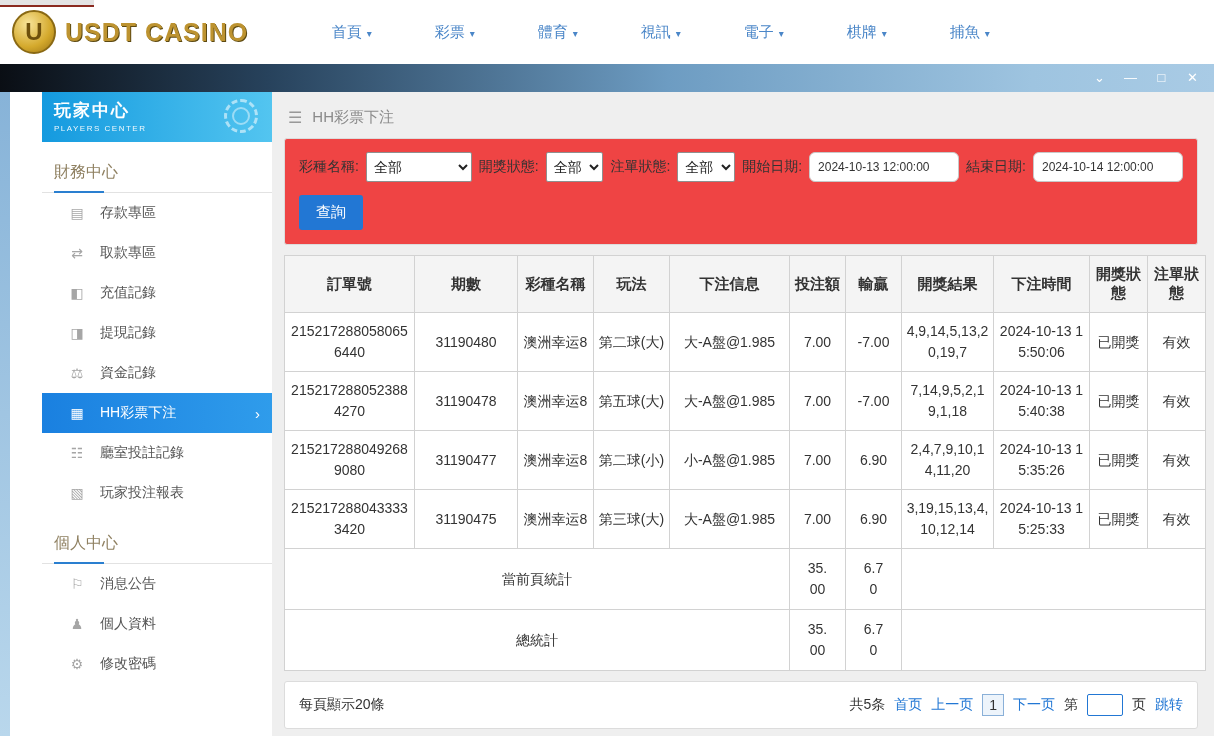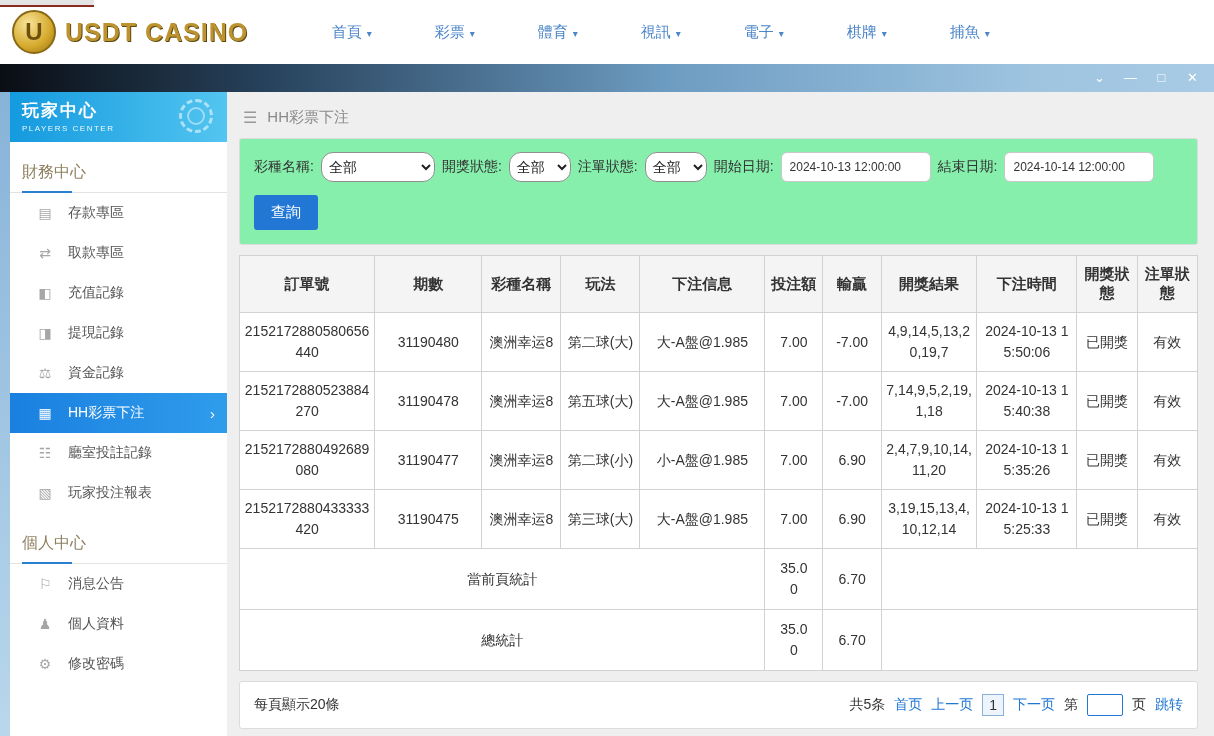--- a/index.html
+++ b/index.html
@@ -20,42 +20,42 @@
 
   
   .titlebar { height:28px; background:linear-gradient(90deg,#0a0e14 0%,#27425c 22%,#6d9cc2 55%,#9ec4e0 85%,#a9cbe5 100%); display:flex; justify-content:flex-end; align-items:center; padding-right:6px; }
   .tb-btn { width:31px; text-align:center; color:#ffffff; font-size:13px; line-height:28px; cursor:pointer; }
 
   
   .window-body { display:flex; height:644px; }
   .frame-left { width:10px; background:linear-gradient(180deg,#87b3d8,#b9d7ec); }
 
   
-  .sidebar { width:217px; background:#ffffff; flex-shrink:0; overflow:hidden; }
+  .sidebar { width:262px; background:#ffffff; flex-shrink:0; overflow:hidden;padding-left:32px; }
   .sb-header { height:50px; background:linear-gradient(90deg,#149adf,#53c5f0); color:#fff; padding:7px 12px; position:relative; overflow:hidden; }
   .sb-title { font-size:17px; font-weight:bold; letter-spacing:2px; }
   .sb-sub { font-size:8px; letter-spacing:1.5px; opacity:.92; margin-top:2px; }
   .chip { position:absolute; right:14px; top:7px; width:34px; height:34px; border-radius:50%; border:3px dashed rgba(255,255,255,.55); }
   .chip-inner { position:absolute; right:22px; top:15px; width:18px; height:18px; border-radius:50%; border:2px solid rgba(255,255,255,.45); }
   .sb-section-head { margin-top:10px; padding:10px 12px 9px; font-size:16px; color:#8f8061; border-bottom:1px solid #e2e2e2; position:relative; }
   .sb-section-head::after { content:""; position:absolute; left:12px; bottom:-1px; width:50px; height:2px; background:#2a7fd0; }
   .sb-item { height:40px; display:flex; align-items:center; padding-left:26px; gap:14px; font-size:14px; color:#555; cursor:pointer; }
   .sb-icon { width:18px; text-align:center; color:#a6a6a6; font-size:14px; }
   .sb-item.active { background:linear-gradient(90deg,#1a80e0,#2f9ceb); color:#fff; padding-left:26px; }
   .sb-item.active .sb-icon { color:#fff; }
   .active-arrow { margin-left:auto; margin-right:12px; color:#fff; font-size:15px; }
 
   
   .main { flex:1; background:#efefef; padding:4px 16px 0 12px; overflow:hidden; }
   .breadcrumb { height:42px; display:flex; align-items:center; gap:10px; color:#8a8a8a; font-size:15px; padding-left:4px; }
   .hamburger { color:#999; font-size:16px; cursor:pointer; }
 
-  .filter-card { background:#86efac; border:1px solid #dcdcdc; border-radius:3px; padding:13px 14px 14px; }
+  .filter-card { background:#ef4444; border:1px solid #dcdcdc; border-radius:3px; padding:13px 14px 14px; }
   .filter-row { display:flex; align-items:center; gap:7px; font-size:14px; color:#333; white-space:nowrap; }
-  .filter-row select { padding:5px 3px; border:1px solid #8f8f8f; background:#fff; font-size:14px; color:#222; border-radius:12px; cursor:pointer; }
+  .filter-row select { padding:5px 3px; border:1px solid #8f8f8f; background:#fff; font-size:14px; color:#222; border-radius:2px; cursor:pointer; }
   .sel-wide { width:114px; }
   .sel-small { width:62px; }
   .date-input { width:150px; padding:7px 8px; border:1px solid #c8c8c8; font-size:12px; color:#333; border-radius:6px; }
   .btn-search { margin-top:13px; background:#2277d4; color:#fff; border:none; padding:8px 17px; font-size:15px; border-radius:3px; cursor:pointer; }
 
   .table-wrap { margin-top:10px; }
   table { width:100%; border-collapse:collapse; background:#fff; table-layout:fixed; }
   th { background:#f4f4f4; font-weight:bold; font-size:15px; color:#333; border:1px solid #d2d2d2; padding:9px 2px; text-align:center; }
   td { border:1px solid #d2d2d2; font-size:14px; color:#333; text-align:center; padding:8px 3px; word-break:break-all; line-height:1.5; }
   .sum-row td { padding:9px 15px; }

